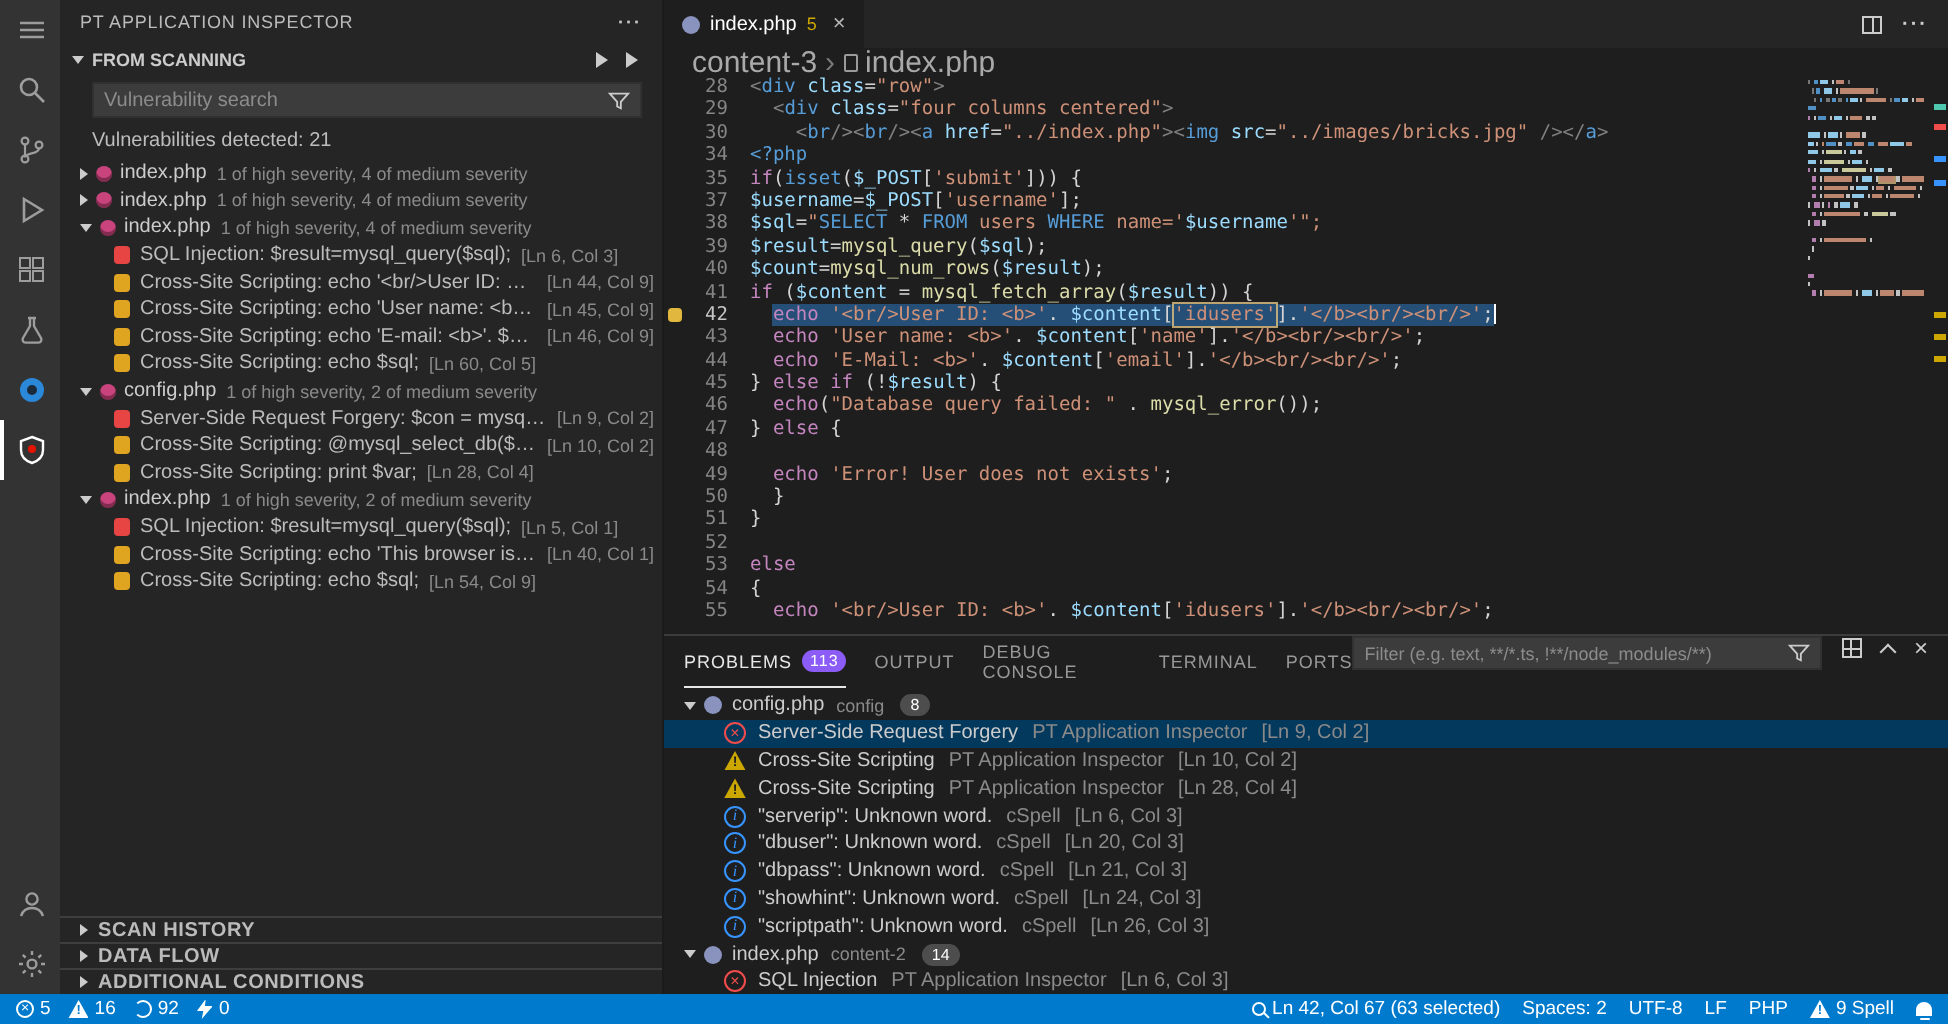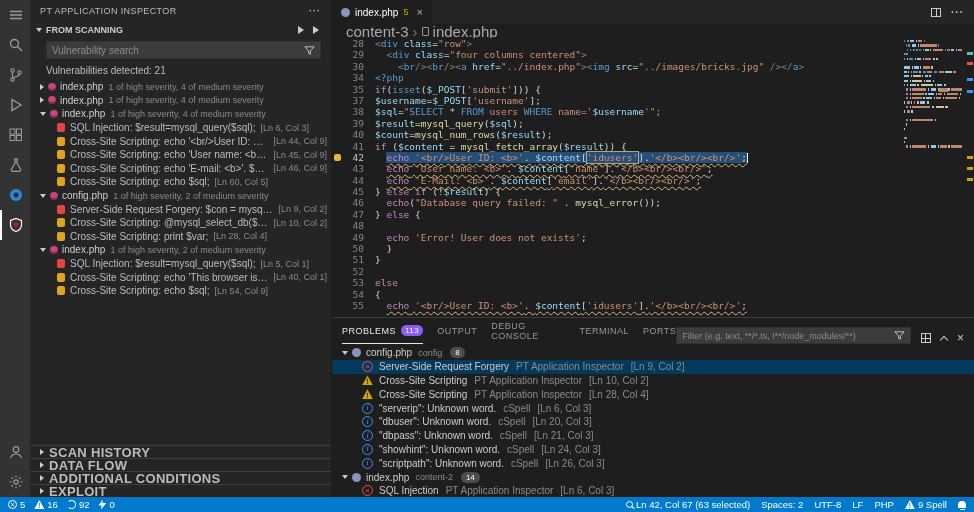--- a/index.html
+++ b/index.html
@@ -33,21 +33,21 @@
   .bug-ic{width:8px;height:8px;border-radius:50%;background:#c9447c;box-shadow:inset 0 -2px 0 rgba(0,0,0,.35);flex:none}
   .fname{color:#cccccc;margin:0 5px 0 4px;flex:none}
   .fdesc{color:#8a8a8a;font-size:9px;overflow:hidden;text-overflow:ellipsis}
   .sb-row.vuln{padding-left:27px}
   .sev-ic{width:8px;height:9px;border-radius:2px;flex:none}
   .sev-high{background:#e64543}
   .sev-med{background:#e0a520}
   .vtext{color:#bcbcbc;margin-left:5px;overflow:hidden;text-overflow:ellipsis;flex:0 1 auto}
   .vloc{color:#8a8a8a;margin-left:5px;font-size:9px;flex:none}
   .sb-spacer{flex:1}
-  .sb-sec{height:13px;display:flex;align-items:center;gap:5px;padding:0 10px;font-size:13px;font-weight:bold;color:#bbbbbb;border-top:1px solid rgba(128,128,128,.28);letter-spacing:.3px;cursor:pointer}
+  .sb-sec{height:13px;display:flex;align-items:center;gap:5px;padding:0 10px;font-size:10px;font-weight:bold;color:#bbbbbb;border-top:1px solid rgba(128,128,128,.28);letter-spacing:.3px;cursor:pointer}
 
   
   .mainarea{flex:1;display:flex;flex-direction:column;min-width:0}
   .editor{height:317px;display:flex;flex-direction:column;min-width:0}
   .tabbar{height:24px;background:#252526;display:flex;align-items:stretch;flex:none}
   .tab{display:flex;align-items:center;gap:5px;background:#1e1e1e;padding:0 9px;font-size:10px;color:#ffffff;border-right:1px solid #252526;cursor:pointer}
   .php-ic{width:9px;height:9px;border-radius:50%;background:#8993be;flex:none}
   .tab-badge{color:#cca700;font-size:9px}
   .tab-close{color:#b6b6b6;margin-left:3px;font-size:11px;line-height:1;cursor:pointer}
   .tab-actions{margin-left:auto;display:flex;align-items:center;gap:10px;padding:0 10px;color:#cccccc}
@@ -57,36 +57,36 @@
   .bc-sep{color:#7a7a7a}
   .bc-file-ic{width:7px;height:9px;border:1px solid #9a9a9a;border-radius:1px;display:inline-block}
 
   .code-area{position:relative;flex:1;overflow:hidden;background:#1e1e1e}
   .cline{display:flex;height:11.4px;line-height:11.4px;font-family:"DejaVu Sans Mono",monospace;font-size:9.5px;white-space:pre}
   .glyph{width:12px;flex:none}
   .glyph.mark::before{content:"";display:block;width:7px;height:7px;margin:2px 2px;background:#e2b73d;border-radius:2px}
   .lnum{width:20px;flex:none;text-align:right;color:#858585;margin-right:11px}
   .cline.active .lnum{color:#c6c6c6}
   .lbody{white-space:pre}
-  .wavy{text-decoration:underline;text-decoration-style:wavy;text-decoration-color:#d7ba7d;text-underline-offset:2px;text-decoration-thickness:1px}
+  .wavy{text-decoration-style:wavy;text-decoration-color:#d7ba7d;text-underline-offset:2px;text-decoration-thickness:1px}
   .selbg{background:#264f78}
   .caret{display:inline-block;width:1px;height:10px;background:#ffffff;vertical-align:middle}
   .tk-p{color:#d4d4d4}.tk-ang{color:#808080}.tk-tag{color:#569cd6}.tk-attr{color:#9cdcfe}
   .tk-str{color:#ce9178}.tk-strh{color:#ce9178;outline:1px solid rgba(215,186,125,.85)}
   .tk-kw{color:#c586c0}.tk-kw2{color:#569cd6}.tk-var{color:#9cdcfe}.tk-fn{color:#dcdcaa}
 
   .minimap{position:absolute;top:2px;right:12px;width:58px;cursor:pointer}
   .mm-line{height:4.4px;white-space:nowrap;overflow:hidden}
   .mmb{display:inline-block;height:2.3px;background:currentColor;margin-right:1.5px;vertical-align:top;opacity:.9}
   .ruler{position:absolute;top:0;right:0;width:10px;height:100%}
   .ruler i{position:absolute;right:1px;width:6px;height:3px;display:block}
 
   
   .panel{height:180px;border-top:1px solid #3c3c3c;background:#1e1e1e;display:flex;flex-direction:column;flex:none}
-  .panel-head{height:26px;display:flex;align-items:flex-end;padding:0 10px;flex:none}
+  .panel-head{height:26px;display:flex;align-items:flex-start;padding:0 10px;flex:none}
   .panel-tabs{display:flex;gap:14px;height:100%;align-items:stretch}
   .ptab{display:flex;align-items:center;gap:5px;font-size:9px;letter-spacing:.5px;color:#989898;border-bottom:1px solid transparent;cursor:pointer}
   .ptab.active{color:#e7e7e7;border-bottom-color:#e7e7e7}
   .tbadge{background:#8b5cf6;color:#ffffff;border-radius:8px;padding:0 4px;font-size:8px;line-height:11px}
   .pfilter{margin-left:auto;width:242px;height:17px;background:#3c3c3c;border:1px solid #313132;display:flex;align-items:center;padding:0 5px;gap:4px}
   .pfilter input{flex:1;min-width:0;background:transparent;border:none;outline:none;color:#cccccc;font-size:9px;font-family:"Liberation Sans",sans-serif}
   .panel-actions{display:flex;gap:10px;align-items:center;margin-left:10px;color:#cccccc}
   .pact{display:inline-flex;align-items:center;cursor:pointer}
   .grid-ic{width:10px;height:10px;border:1px solid #cccccc;background:linear-gradient(#cccccc,#cccccc) 50% 0/1px 100% no-repeat,linear-gradient(#cccccc,#cccccc) 0 50%/100% 1px no-repeat}
   .chevup{width:6px;height:6px;border-left:1.3px solid #cccccc;border-top:1.3px solid #cccccc;transform:rotate(45deg);margin-top:3px}
@@ -314,24 +314,20 @@
           <span class="sec-label">SCAN HISTORY</span>
         </div>
         <div class="sb-sec">
           <span class="chev"></span>
           <span class="sec-label">DATA FLOW</span>
         </div>
         <div class="sb-sec">
           <span class="chev"></span>
           <span class="sec-label">ADDITIONAL CONDITIONS</span>
         </div>
-        <div class="sb-sec">
-          <span class="chev"></span>
-          <span class="sec-label">EXPLOIT</span>
-        </div>
       </div>
   </aside>
 
   <main class="mainarea">
     <section class="editor">
       <div class="tabbar">
         <div class="tab active">
           <span class="php-ic"></span>
           <span class="tab-name">index.php</span>
           <span class="tab-badge">5</span>

